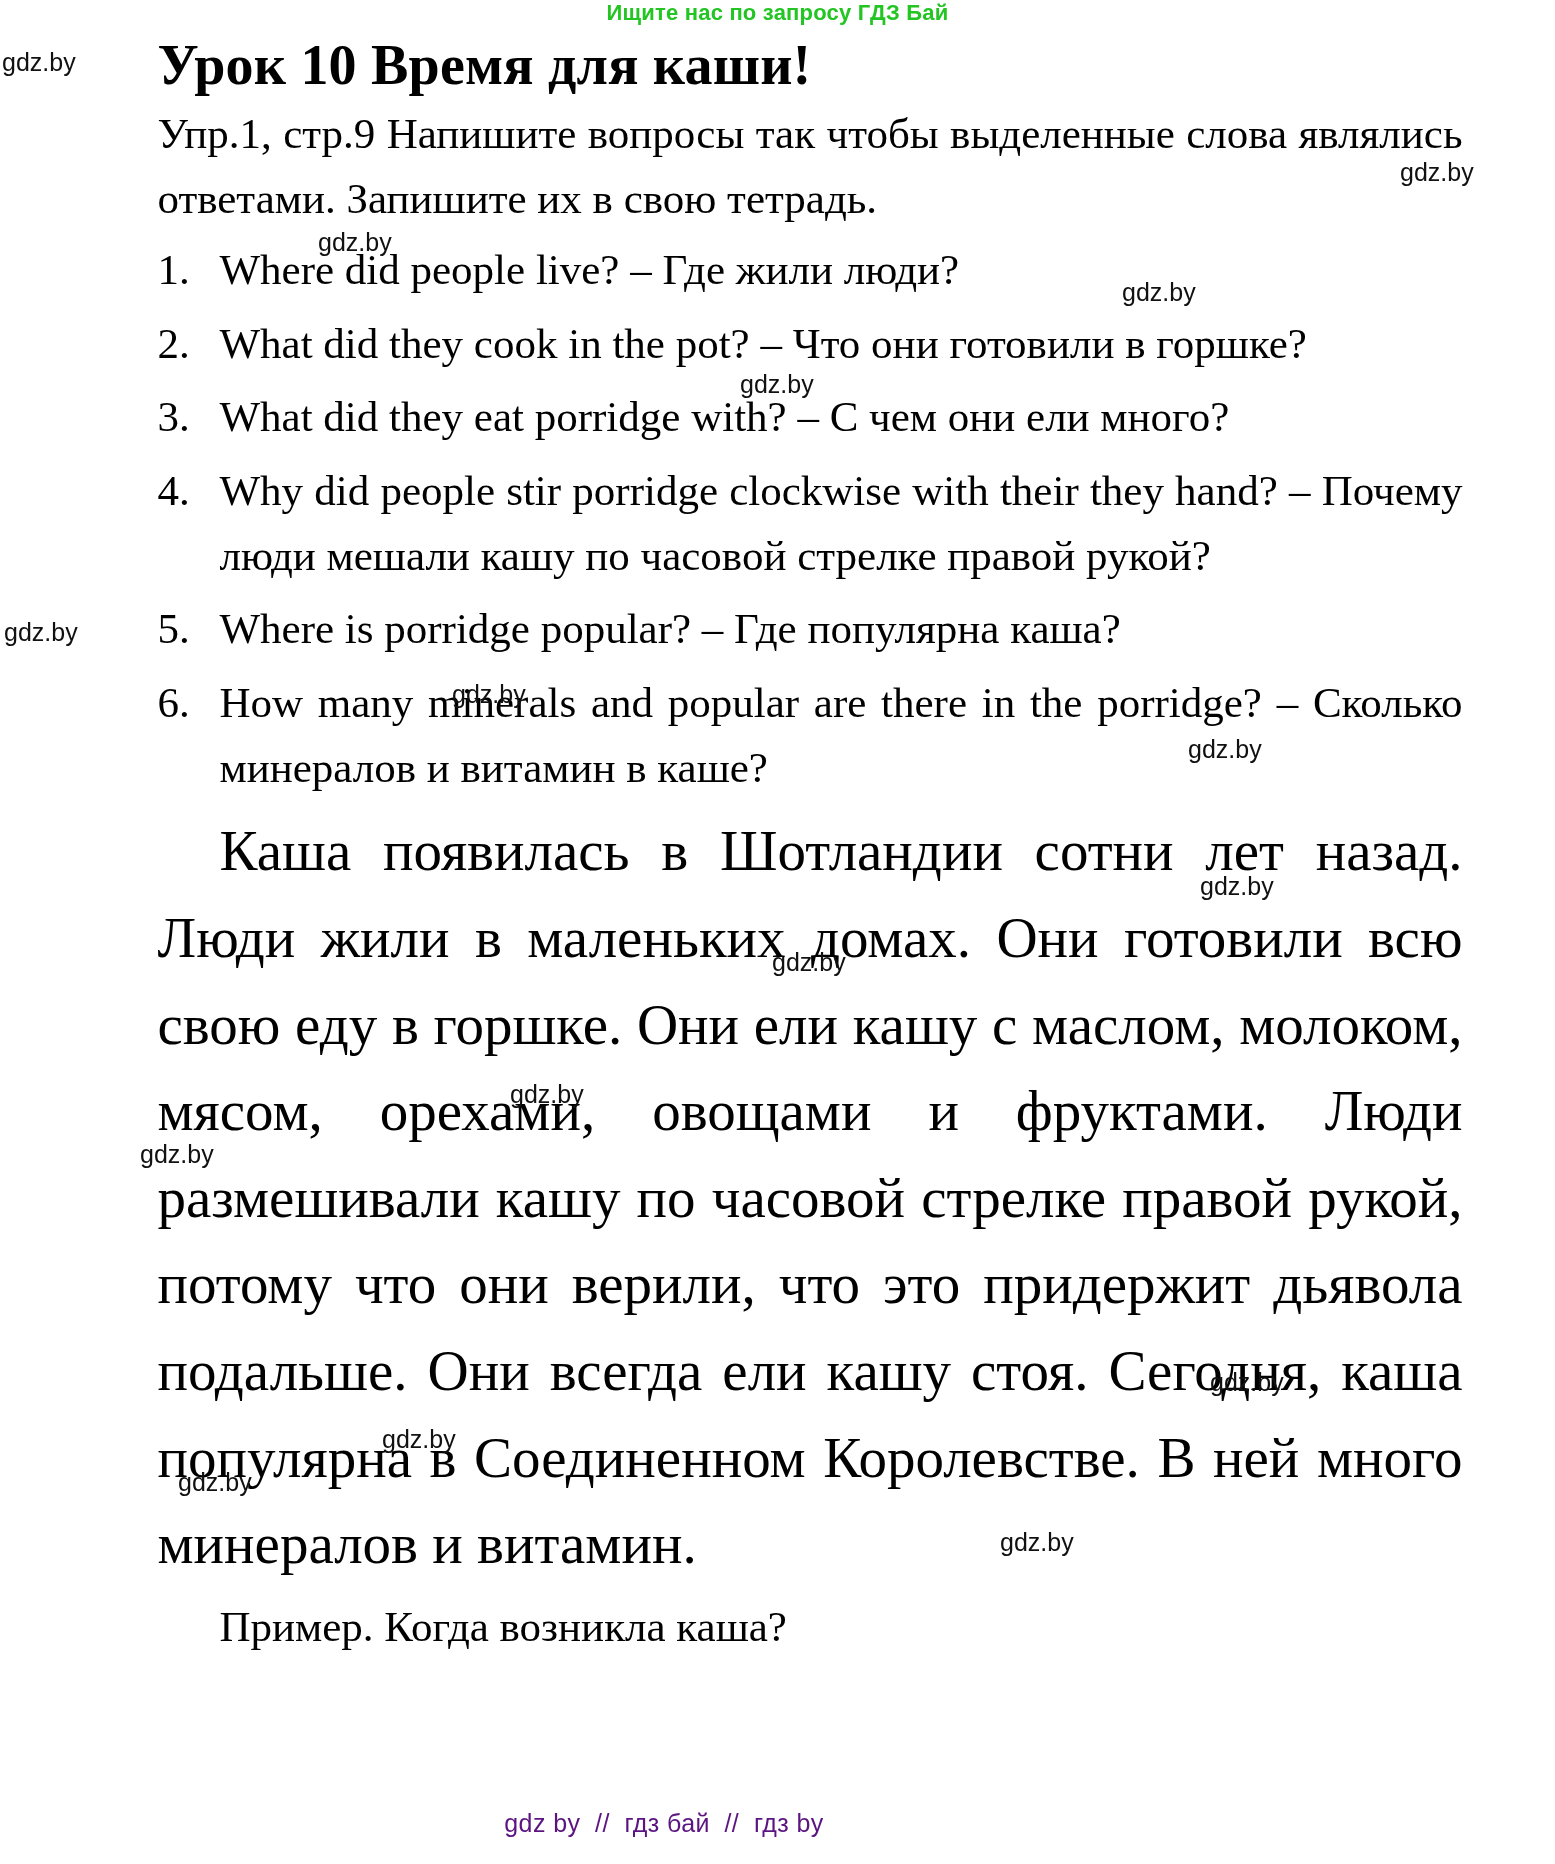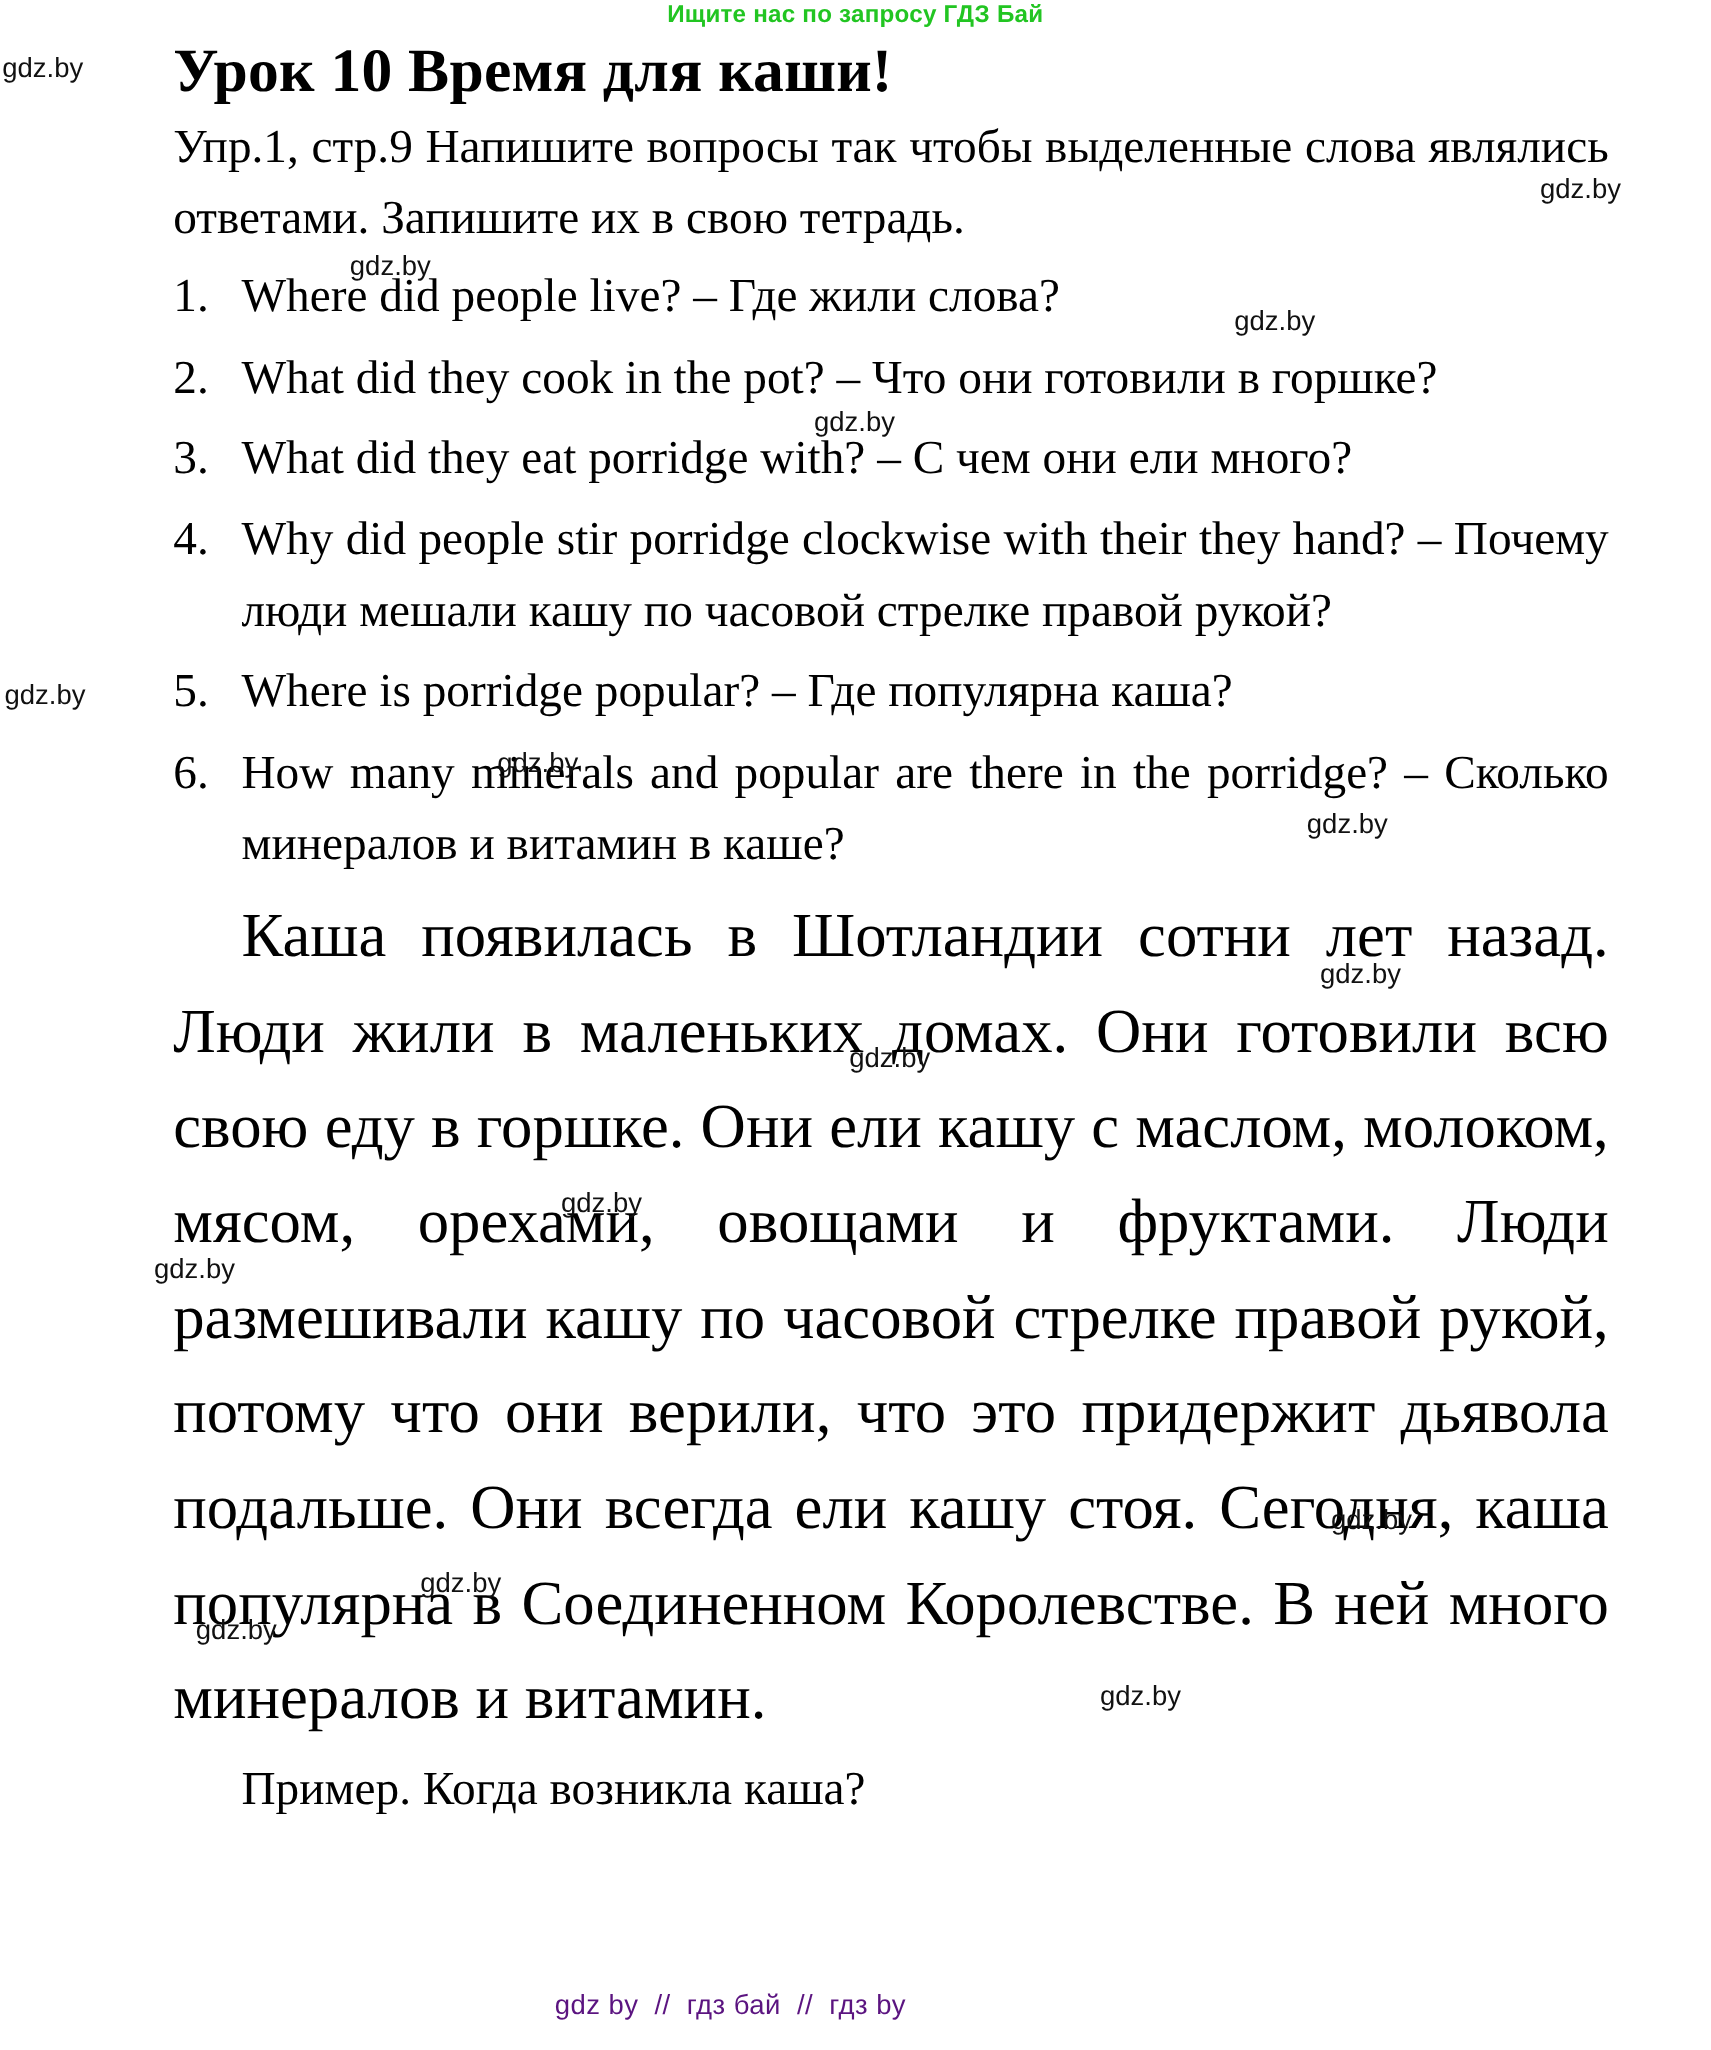--- a/index.html
+++ b/index.html
@@ -149,21 +149,21 @@
 <div class="page">
   <div class="content">
 
     <h1 class="lesson-title">Урок 10 Время для каши!</h1>
 
     <p class="task-instruction">Упр.1, стр.9 Напишите вопросы так чтобы выделенные слова являлись ответами. Запишите их в свою тетрадь.</p>
 
     <ol class="qa-list">
       <li class="qa-item">
         <span class="marker">1.</span>
-        <span>Where did people live? – Где жили слова?</span>
+        <span>Where did people live? – Где жили люди?</span>
       </li>
       <li class="qa-item">
         <span class="marker">2.</span>
         <span>What did they cook in the pot? – Что они готовили в горшке?</span>
       </li>
       <li class="qa-item">
         <span class="marker">3.</span>
         <span>What did they eat porridge with? – С чем они ели много?</span>
       </li>
       <li class="qa-item">

